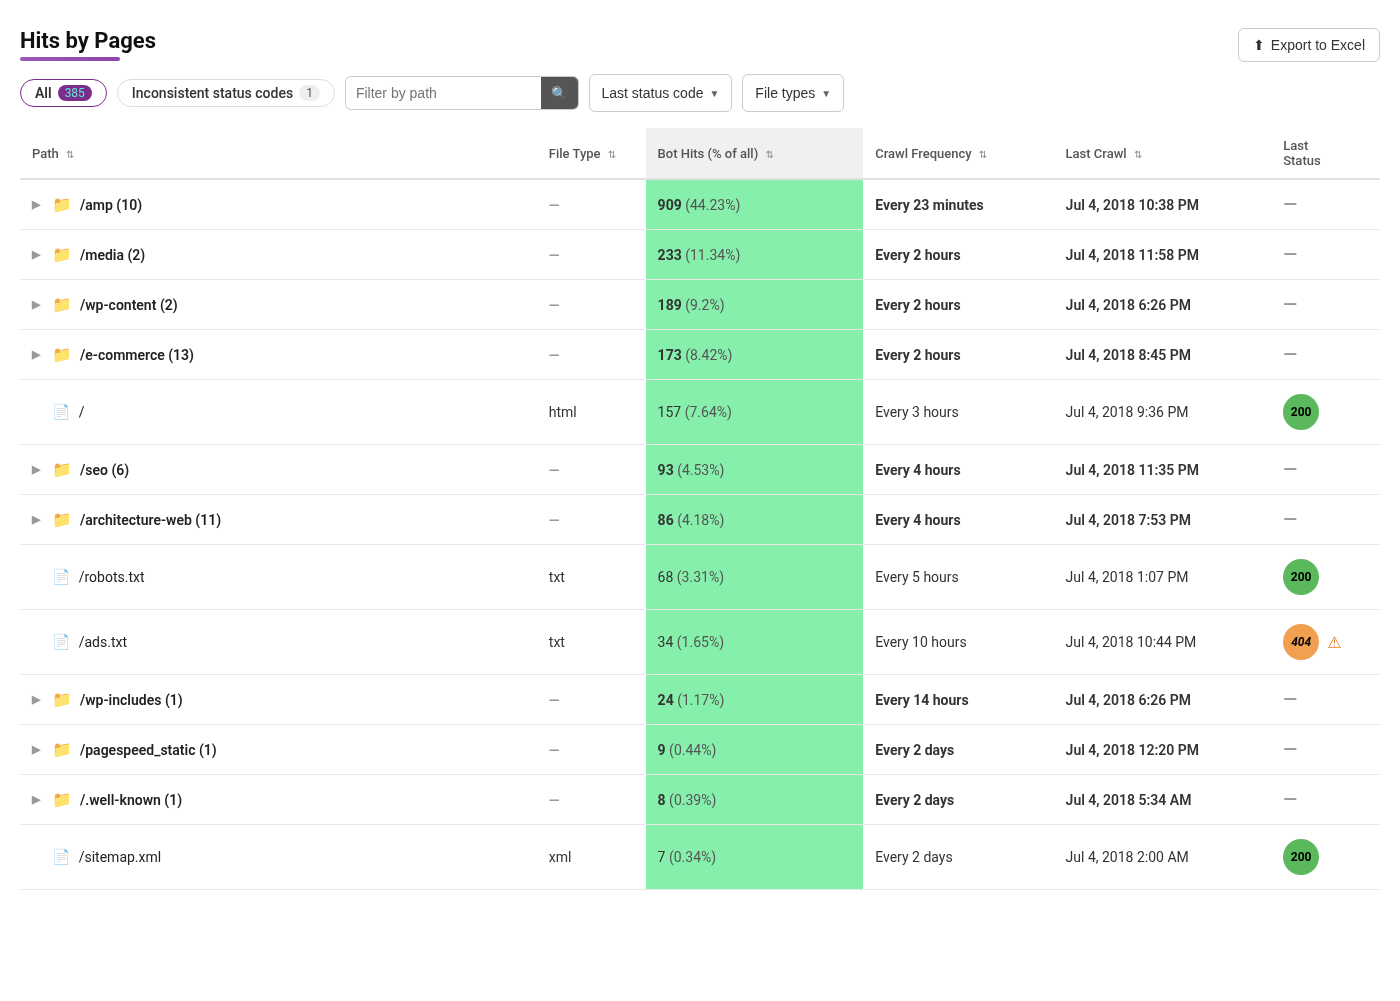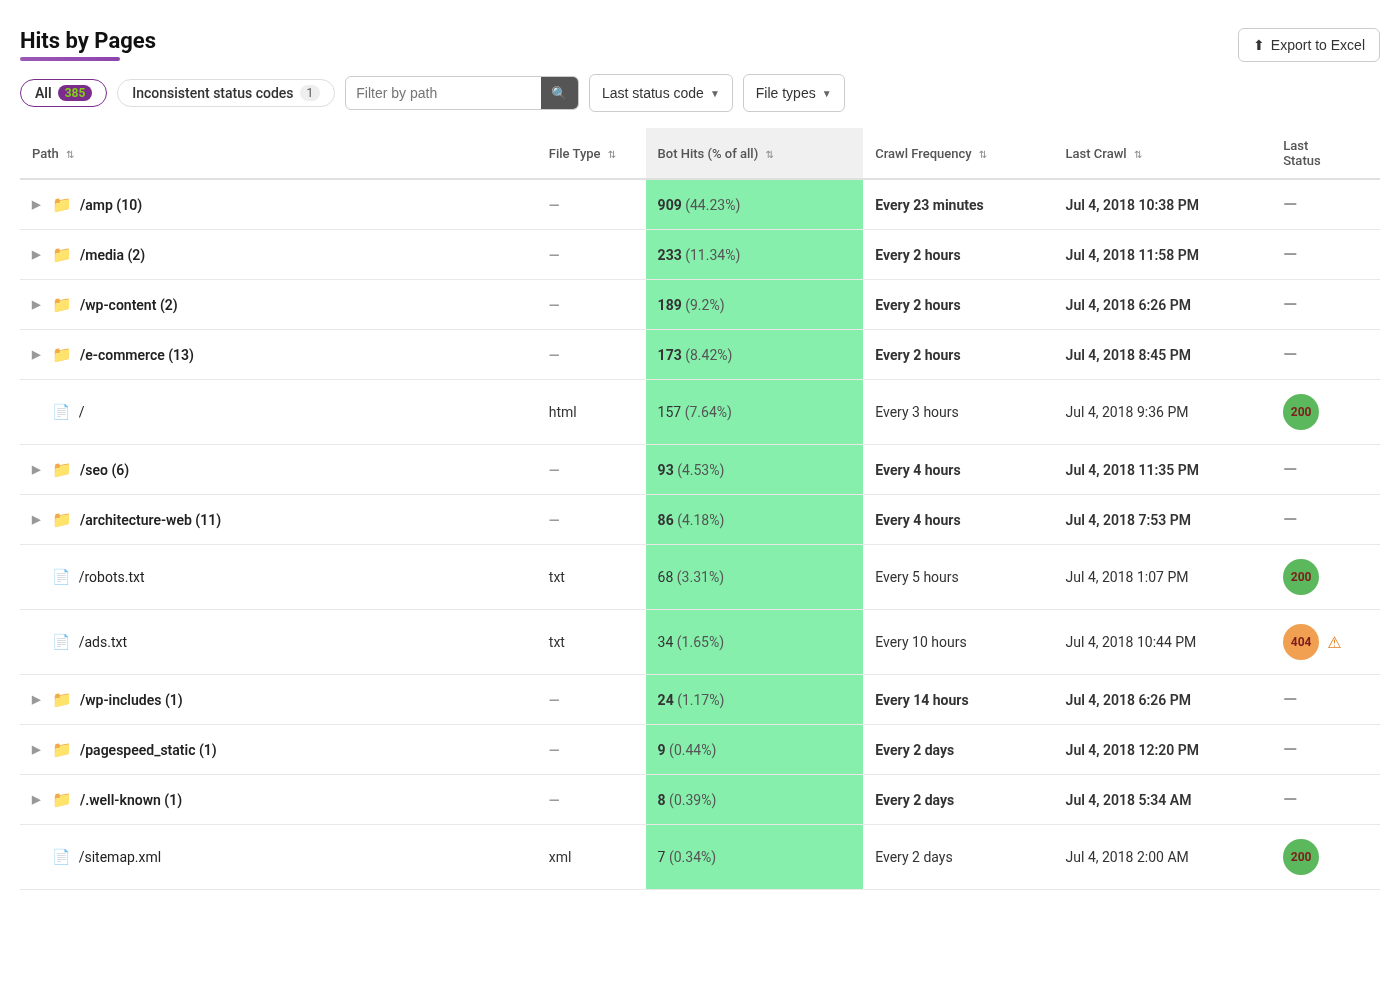--- a/index.html
+++ b/index.html
@@ -60,25 +60,25 @@
       border: 1.5px solid #7b2d8b;
       border-radius: 20px;
       padding: 5px 14px;
       cursor: pointer;
       font-size: 14px;
       color: #333;
     }
     .tab-all .tab-label { font-weight: 600; }
     .tab-all .tab-count {
       background: #7b2d8b;
-      color: #84cc16;
+      color: #5eead4;
       border-radius: 10px;
       padding: 1px 7px;
       font-size: 12px;
-      font-weight: 700;
+      font-weight: 400;
     }
     .tab-inconsistent {
       display: flex;
       align-items: center;
       gap: 6px;
       background: #fff;
       border: 1.5px solid #ddd;
       border-radius: 20px;
       padding: 5px 14px;
       cursor: pointer;
@@ -208,24 +208,24 @@
 
     .status-badge {
       display: inline-flex;
       align-items: center;
       justify-content: center;
       border-radius: 50%;
       width: 36px;
       height: 36px;
       font-size: 12px;
       font-weight: 700;
-      color: #7f1d1d;
+      color: #000000;
     }
     .status-200 { background: #5cb85c; }
-    .status-404 { background: #f0a050; }
+    .status-404 { background: #f0a050; font-style: italic; }
     .status-dash { color: #999; font-size: 18px; }
 
     .warning-icon {
       color: #e67e22;
       font-size: 16px;
       margin-left: 4px;
     }
     .status-cell {
       display: flex;
       align-items: center;

